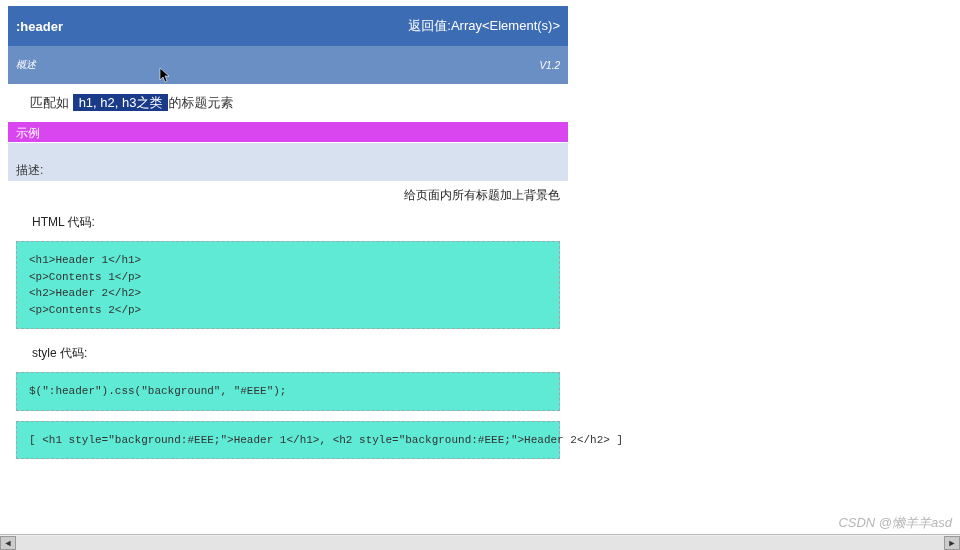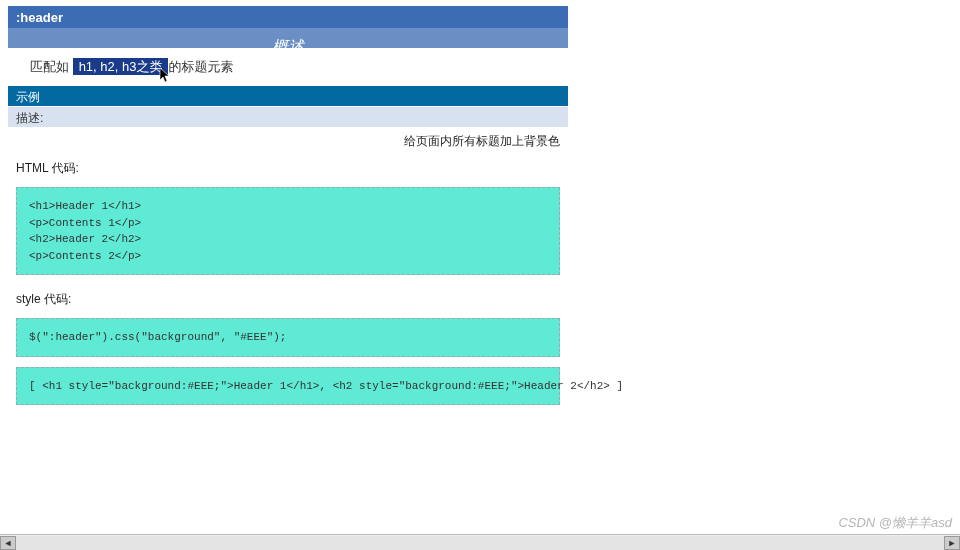--- a/index.html
+++ b/index.html
@@ -1,41 +1,42 @@
 <!DOCTYPE html>
 <html><head>
 <meta charset="utf-8">
 <style>
   * { box-sizing: border-box; margin: 0; padding: 0; }
   html, body { width: 960px; height: 550px; font-family: Arial, "Microsoft YaHei", sans-serif; font-size: 12px; background: #fff; overflow: hidden; position: relative; }
   .page { width: 560px; margin: 0 0 0 8px; padding-top: 6px; }
-  .hdr { background: #3c6cb3; color: #fff; display: flex; justify-content: space-between; align-items: center; padding: 4px 8px; font-size: 13px; height: 22px; }
+  .hdr { background: #3c6cb3; color: #fff; display: flex; justify-content: space-between; align-items: center; padding: 4px 8px; font-size: 13px; height: 40px; }
   .hdr-title { font-weight: bold; }
-  .sub1 { background: #6a8fc5; color: #fff; display: flex; justify-content: space-between; align-items: center; padding: 9px 8px; font-size: 16px; height: 20px; font-style: italic; flex-direction: column; }
+  .sub1 { background: #6a8fc5; color: #fff; display: flex; justify-content: space-between; align-items: center; padding: 19px 8px; font-size: 10px; height: 20px; font-style: italic; }
   .desc-row { padding: 10px 8px 10px 22px; font-size: 13px; color: #333; }
   .hl { background: #1a3a8a; color: #fff; padding: 1px 6px; }
-  .sub2 { background: #0369a1; color: #fff; padding: 3px 8px; font-size: 12px; height: 20px; }
-  .sub3 { background: #d8e1ef; color: #333; padding: 3px 8px; font-size: 12px; height: 20px; margin-top: 1px; }
+  .sub2 { background: #d946ef; color: #fff; padding: 3px 8px; font-size: 12px; height: 20px; }
+  .sub3 { background: #d8e1ef; color: #333; padding: 19px 8px; font-size: 12px; height: 20px; margin-top: 1px; }
   .para { padding: 6px 8px 4px 14px; font-size: 12px; color: #222; text-align: right; }
-  .label { padding: 6px 8px 4px 8px; font-size: 12px; color: #222; }
+  .label { padding: 6px 8px 4px 8px; font-size: 12px; color: #222; margin-left: 16px; }
   .codebox { margin: 6px 8px 10px 8px; border: 1px dashed #9aa; padding: 10px 12px; font-family: "Courier New", monospace; font-size: 11px; color: #333; background: #5eead4; white-space: pre; line-height: 1.5; }
   .watermark { position: absolute; right: 8px; bottom: 18px; color: rgba(120,120,120,0.55); font-size: 13px; font-style: italic; pointer-events: none; }
   .hscroll { position: absolute; left: 0; right: 0; bottom: 0; height: 16px; background: linear-gradient(#eee,#ddd); border-top: 1px solid #bbb; display: flex; align-items: center; }
   .hscroll .arrow { width: 16px; height: 14px; background: #ccc; border: 1px solid #999; font-size: 9px; text-align: center; line-height: 12px; color: #333; }
   .hscroll .track { flex: 1; height: 14px; background: #e4e4e4; position: relative; }
   .cursor { position: absolute; left: 159px; top: 67px; pointer-events: none; }
   .cursor svg { width: 14px; height: 18px; }
 </style>
 </head>
 <body>
 
 <div class="page">
 
   <div class="hdr">
     <span class="hdr-title">:header</span>
+    <span>返回值:Array&lt;Element(s)&gt;</span>
   </div>
 
   <div class="sub1">
     <span>概述</span>
     <span>V1.2</span>
   </div>
 
   <div class="desc-row">
     <span>匹配如 </span><span class="hl">h1, h2, h3之类</span><span>的标题元素</span>
   </div>

